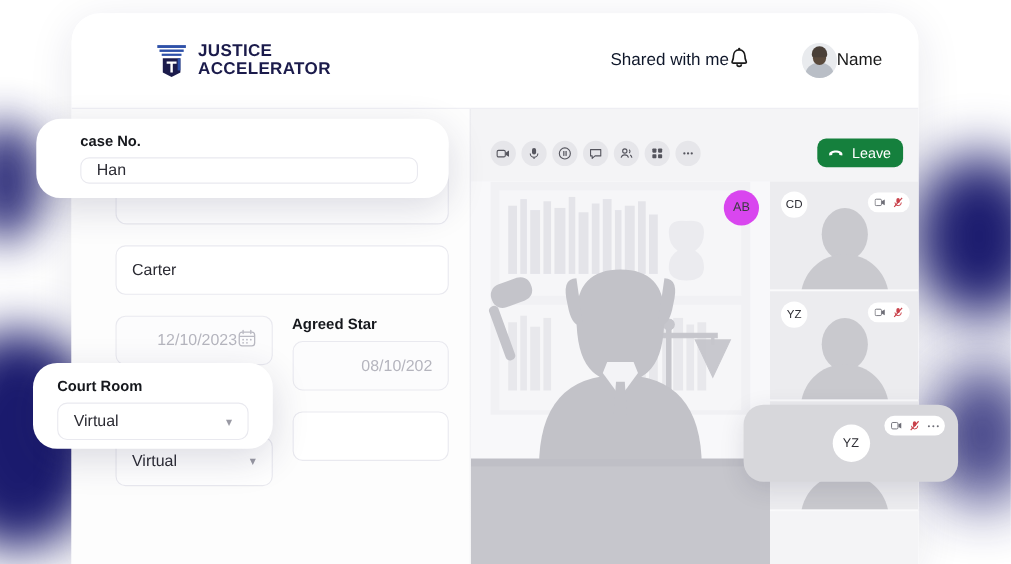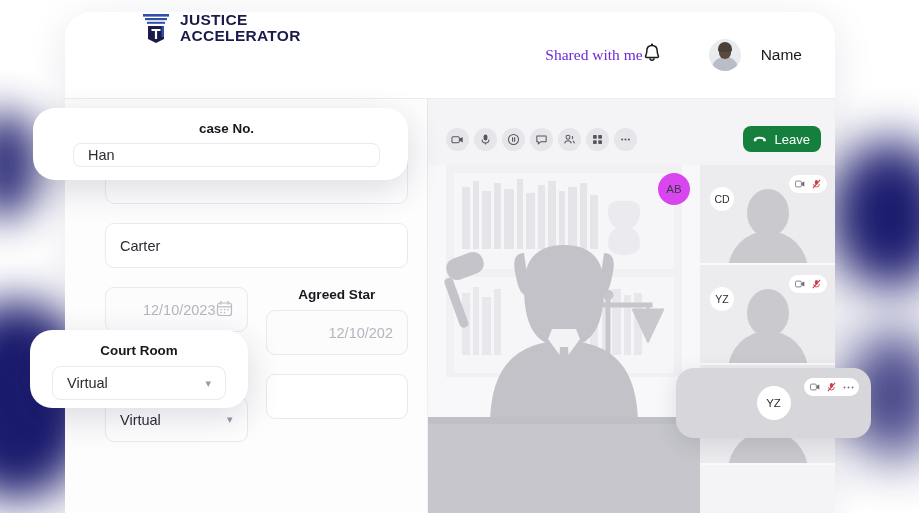--- a/index.html
+++ b/index.html
@@ -66,21 +66,21 @@
     z-index: 5;
     box-shadow: 0 8px 40px rgba(30,30,80,.10);
   }
 
   
   #app-header {
     position: relative;
     height: 87px;
     background: #fff;
     display: flex;
-    align-items: flex-start;
+    align-items: center;
     border-bottom: 1px solid #ececf1;
   }
   #logo {
     display: flex; align-items: center;
     margin-left: 76px;
     gap: 9px;
   }
   #logo svg { display: block; }
   .logo-text {
     font-size: 15.5px;
@@ -92,23 +92,22 @@
   .logo-text .l2 { display: block; }
 
   #header-right {
     position: absolute;
     right: 33px; top: 50%;
     transform: translateY(-50%);
     display: flex; align-items: center;
   }
   #shared-with-me {
     font-size: 15.5px;
-    color: #6d28d9;
+    color: #0f172a;
     white-space: nowrap;
-    font-family: Liberation Serif, serif;
   }
   #bell-icon { margin-left: -4px; display: block; }
   #avatar {
     width: 32px; height: 32px;
     border-radius: 50%;
     margin-left: 44px;
     overflow: hidden;
     background: #e9ebee;
     position: relative;
     flex: none;
@@ -129,21 +128,20 @@
     background: #5a4a3c; border-radius: 0 0 6px 6px;
   }
   #avatar .body {
     position: absolute; left: 3px; bottom: 0;
     width: 26px; height: 14px;
     background: #b9bec6; border-radius: 12px 12px 0 0;
   }
   #user-name {
     font-size: 15.5px;
     color: #1a1a1a;
-    margin-left: 20px;
   }
 
   
   #app-body {
     position: relative;
     height: 414px;
     display: flex;
     background: #fbfbfc;
   }
 
@@ -157,21 +155,20 @@
   #form-pane::after {
     content:"";
     position:absolute; right:0; top:0; bottom:0; width:1px;
     background: linear-gradient(to bottom, #e6e6ec, #f3f3f6);
   }
   .field-label {
     font-size: 13.6px;
     font-weight: bold;
     color: #16181d;
     margin-bottom: 8px;
-    text-align: center;
   }
   .text-input, .select-input, .date-input {
     width: 100%;
     height: 45px;
     border: 1px solid #e9e9ef;
     border-radius: 9px;
     background: #fff;
     display: flex;
     align-items: center;
     padding: 0 14px;
@@ -266,21 +263,21 @@
   }
   .rail-tile {
     position: relative;
     height: 100px;
     background: #ececef;
     border-bottom: 2px solid #fafafb;
     overflow: hidden;
   }
   .rail-tile .initials {
     position: absolute;
-    left: 10px; top: 22px;
+    left: 10px; top: 9px;
     width: 24px; height: 24px;
     border-radius: 50%;
     background: #fff;
     color: #2e2e35;
     font-size: 10.5px;
     display: flex; align-items: center; justify-content: center;
     z-index: 3;
   }
   .tile-controls {
     position: absolute;
@@ -445,21 +442,21 @@
                     <circle cx="8.5" cy="9.8" r=".8" fill="#b9b9c2"></circle>
                   <circle cx="12" cy="9.8" r=".8" fill="#b9b9c2"></circle>
                     <circle cx="5" cy="12.6" r=".8" fill="#b9b9c2"></circle>
                   <circle cx="8.5" cy="12.6" r=".8" fill="#b9b9c2"></circle>
                 </svg>
               </span>
             </div>
           </div>
           <div>
             <div class="field-label">Agreed Star</div>
-            <div class="date-input">12/10/202</div>
+            <div class="date-input">08/10/202</div>
           </div>
         </div>
 
         <div class="field-block two-col">
           <div>
             <div class="field-label">Court Room</div>
             <div class="select-input">
               <span>Virtual</span>
               <span class="chev">▾</span>
             </div>

